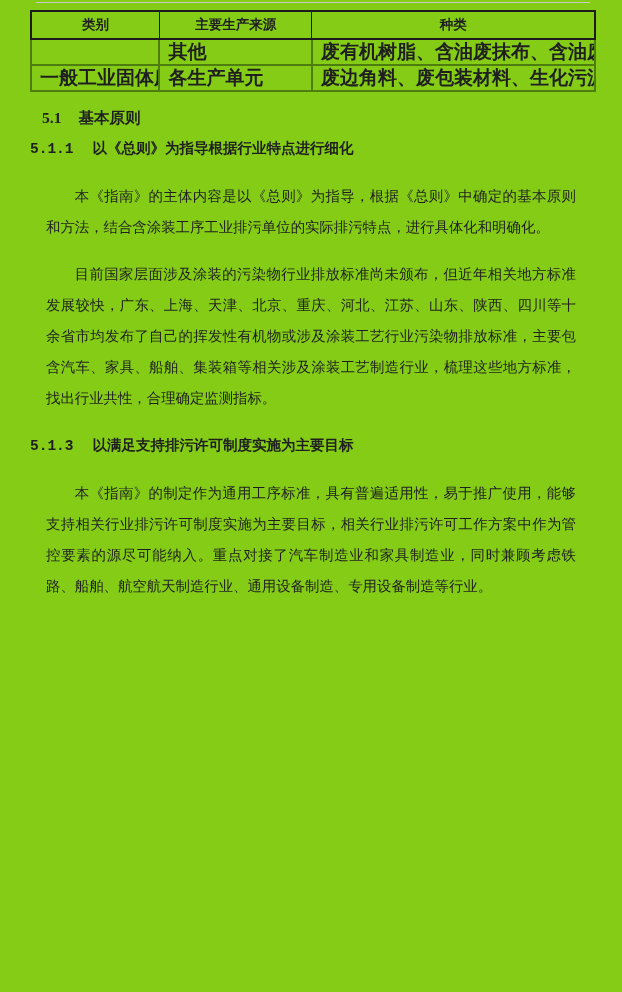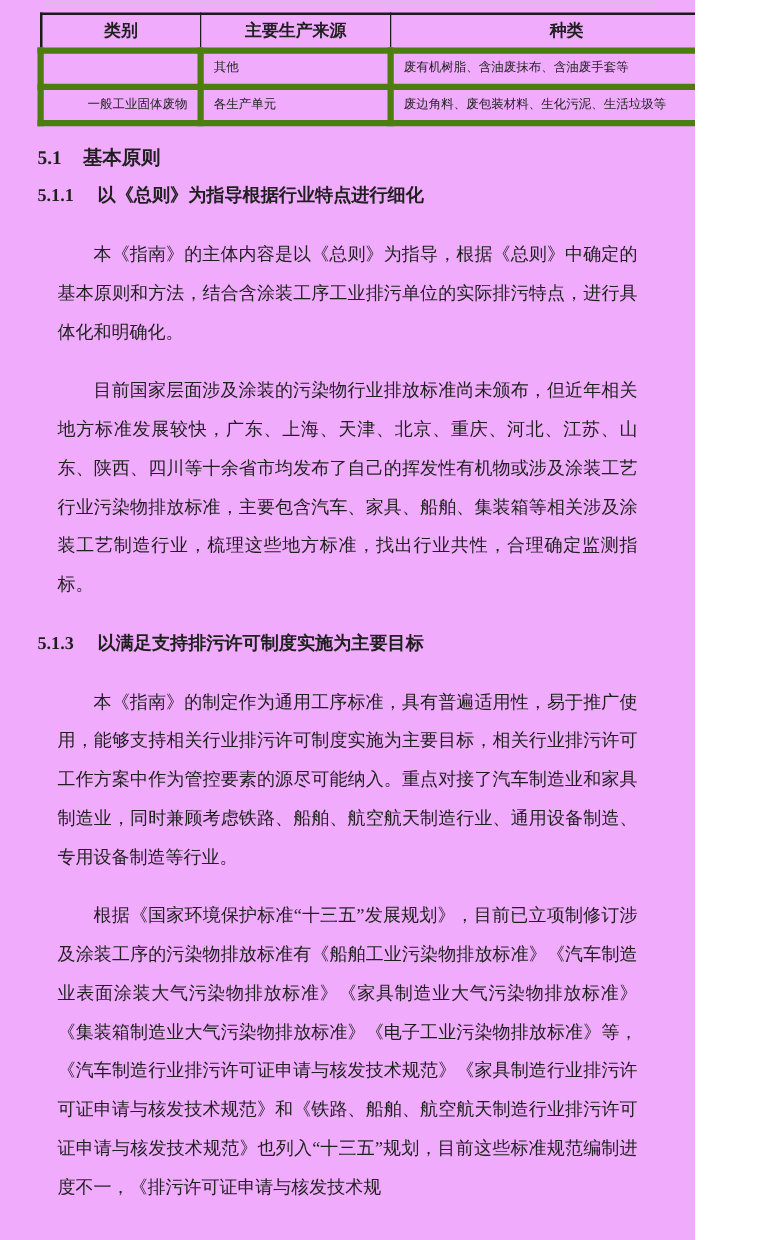--- a/index.html
+++ b/index.html
@@ -1,22 +1,22 @@
 <!DOCTYPE html>
 <html><head>
 <meta charset="utf-8">
 <style>
   html, body { margin: 0; padding: 0; background: #ffffff; }
   .page {
     position: relative;
-    width: 556px;
+    width: 622px;
     height: 992px;
     box-sizing: border-box;
     padding: 0 30px;
-    background: #f0abfc;
+    background: #84cc16;
     color: #1f1f1f;
     font-family: "Liberation Serif", serif;
     overflow: hidden;
   }
   .top-rule {
     position: absolute;
     top: 2px; left: 36px; right: 32px;
     height: 1px;
     background: #c9c9c9;
   }
@@ -34,54 +34,55 @@
   .waste-table th {
     font-family: "Liberation Sans", sans-serif;
     font-weight: bold;
     font-size: 13.5px;
     text-align: center;
     padding: 4px 6px;
     border: 1px solid #1c1c1c;
     border-bottom: 2px solid #1c1c1c;
   }
   .waste-table td {
-    font-size: 10px;
+    font-size: 19px;
     padding: 3px 8px;
-    border: 5px solid #4d7c0f;
+    border: 2px solid #4d7c0f;
     line-height: 18px;
     white-space: nowrap;
     overflow: hidden;
+    font-weight: bold;
   }
   .waste-table td.center { text-align: right; }
   
   h1.sec {
     font-family: "Liberation Sans", sans-serif;
     font-weight: bold;
     font-size: 18px;
     line-height: 31px;
     margin: 24px 0 0 0;
     letter-spacing: 0.5px;
   }
   h1.sec .num { font-family: "Liberation Serif", serif; margin-right: 15px; letter-spacing: 0; }
   h2.sec {
     font-family: "Liberation Sans", sans-serif;
     font-weight: bold;
     font-size: 15.5px;
     line-height: 31px;
-    margin: 10px 0 0 0;
+    margin: 10px 0 0 12px;
   }
   h2.sec .num { font-family: "Liberation Serif", serif; margin-right: 17px; }
   h3.sec {
     font-family: "Liberation Sans", sans-serif;
     font-weight: bold;
     font-size: 14.5px;
     line-height: 31px;
     margin: 0;
   }
-  h3.sec .num { font-family: Liberation Serif, serif; margin-right: 19px; }
+  h3.sec .num { font-family: Liberation Mono, monospace; margin-right: 19px; }
   
   p.body {
     font-size: 14.4px;
     line-height: 31px;
     margin: 16px;
     text-align: justify;
     text-indent: 2em;
   }
 </style>
 </head>
@@ -126,15 +127,14 @@
   <p class="body">本《指南》的主体内容是以《总则》为指导，根据《总则》中确定的基本原则和方法，结合含涂装工序工业排污单位的实际排污特点，进行具体化和明确化。</p>
 
 
   <p class="body">目前国家层面涉及涂装的污染物行业排放标准尚未颁布，但近年相关地方标准发展较快，广东、上海、天津、北京、重庆、河北、江苏、山东、陕西、四川等十余省市均发布了自己的挥发性有机物或涉及涂装工艺行业污染物排放标准，主要包含汽车、家具、船舶、集装箱等相关涉及涂装工艺制造行业，梳理这些地方标准，找出行业共性，合理确定监测指标。</p>
 
   <h3 class="sec"><span class="num">5.1.3</span><span>以满足支持排污许可制度实施为主要目标</span></h3>
 
   <p class="body">本《指南》的制定作为通用工序标准，具有普遍适用性，易于推广使用，能够支持相关行业排污许可制度实施为主要目标，相关行业排污许可工作方案中作为管控要素的源尽可能纳入。重点对接了汽车制造业和家具制造业，同时兼顾考虑铁路、船舶、航空航天制造行业、通用设备制造、专用设备制造等行业。</p>
 
 
-  <p class="body">根据《国家环境保护标准“十三五”发展规划》，目前已立项制修订涉及涂装工序的污染物排放标准有《船舶工业污染物排放标准》《汽车制造业表面涂装大气污染物排放标准》《家具制造业大气污染物排放标准》《集装箱制造业大气污染物排放标准》《电子工业污染物排放标准》等，《汽车制造行业排污许可证申请与核发技术规范》《家具制造行业排污许可证申请与核发技术规范》和《铁路、船舶、航空航天制造行业排污许可证申请与核发技术规范》也列入“十三五”规划，目前这些标准规范编制进度不一，《排污许可证申请与核发技术规</p>
 
 </div>
 
 </body></html>

